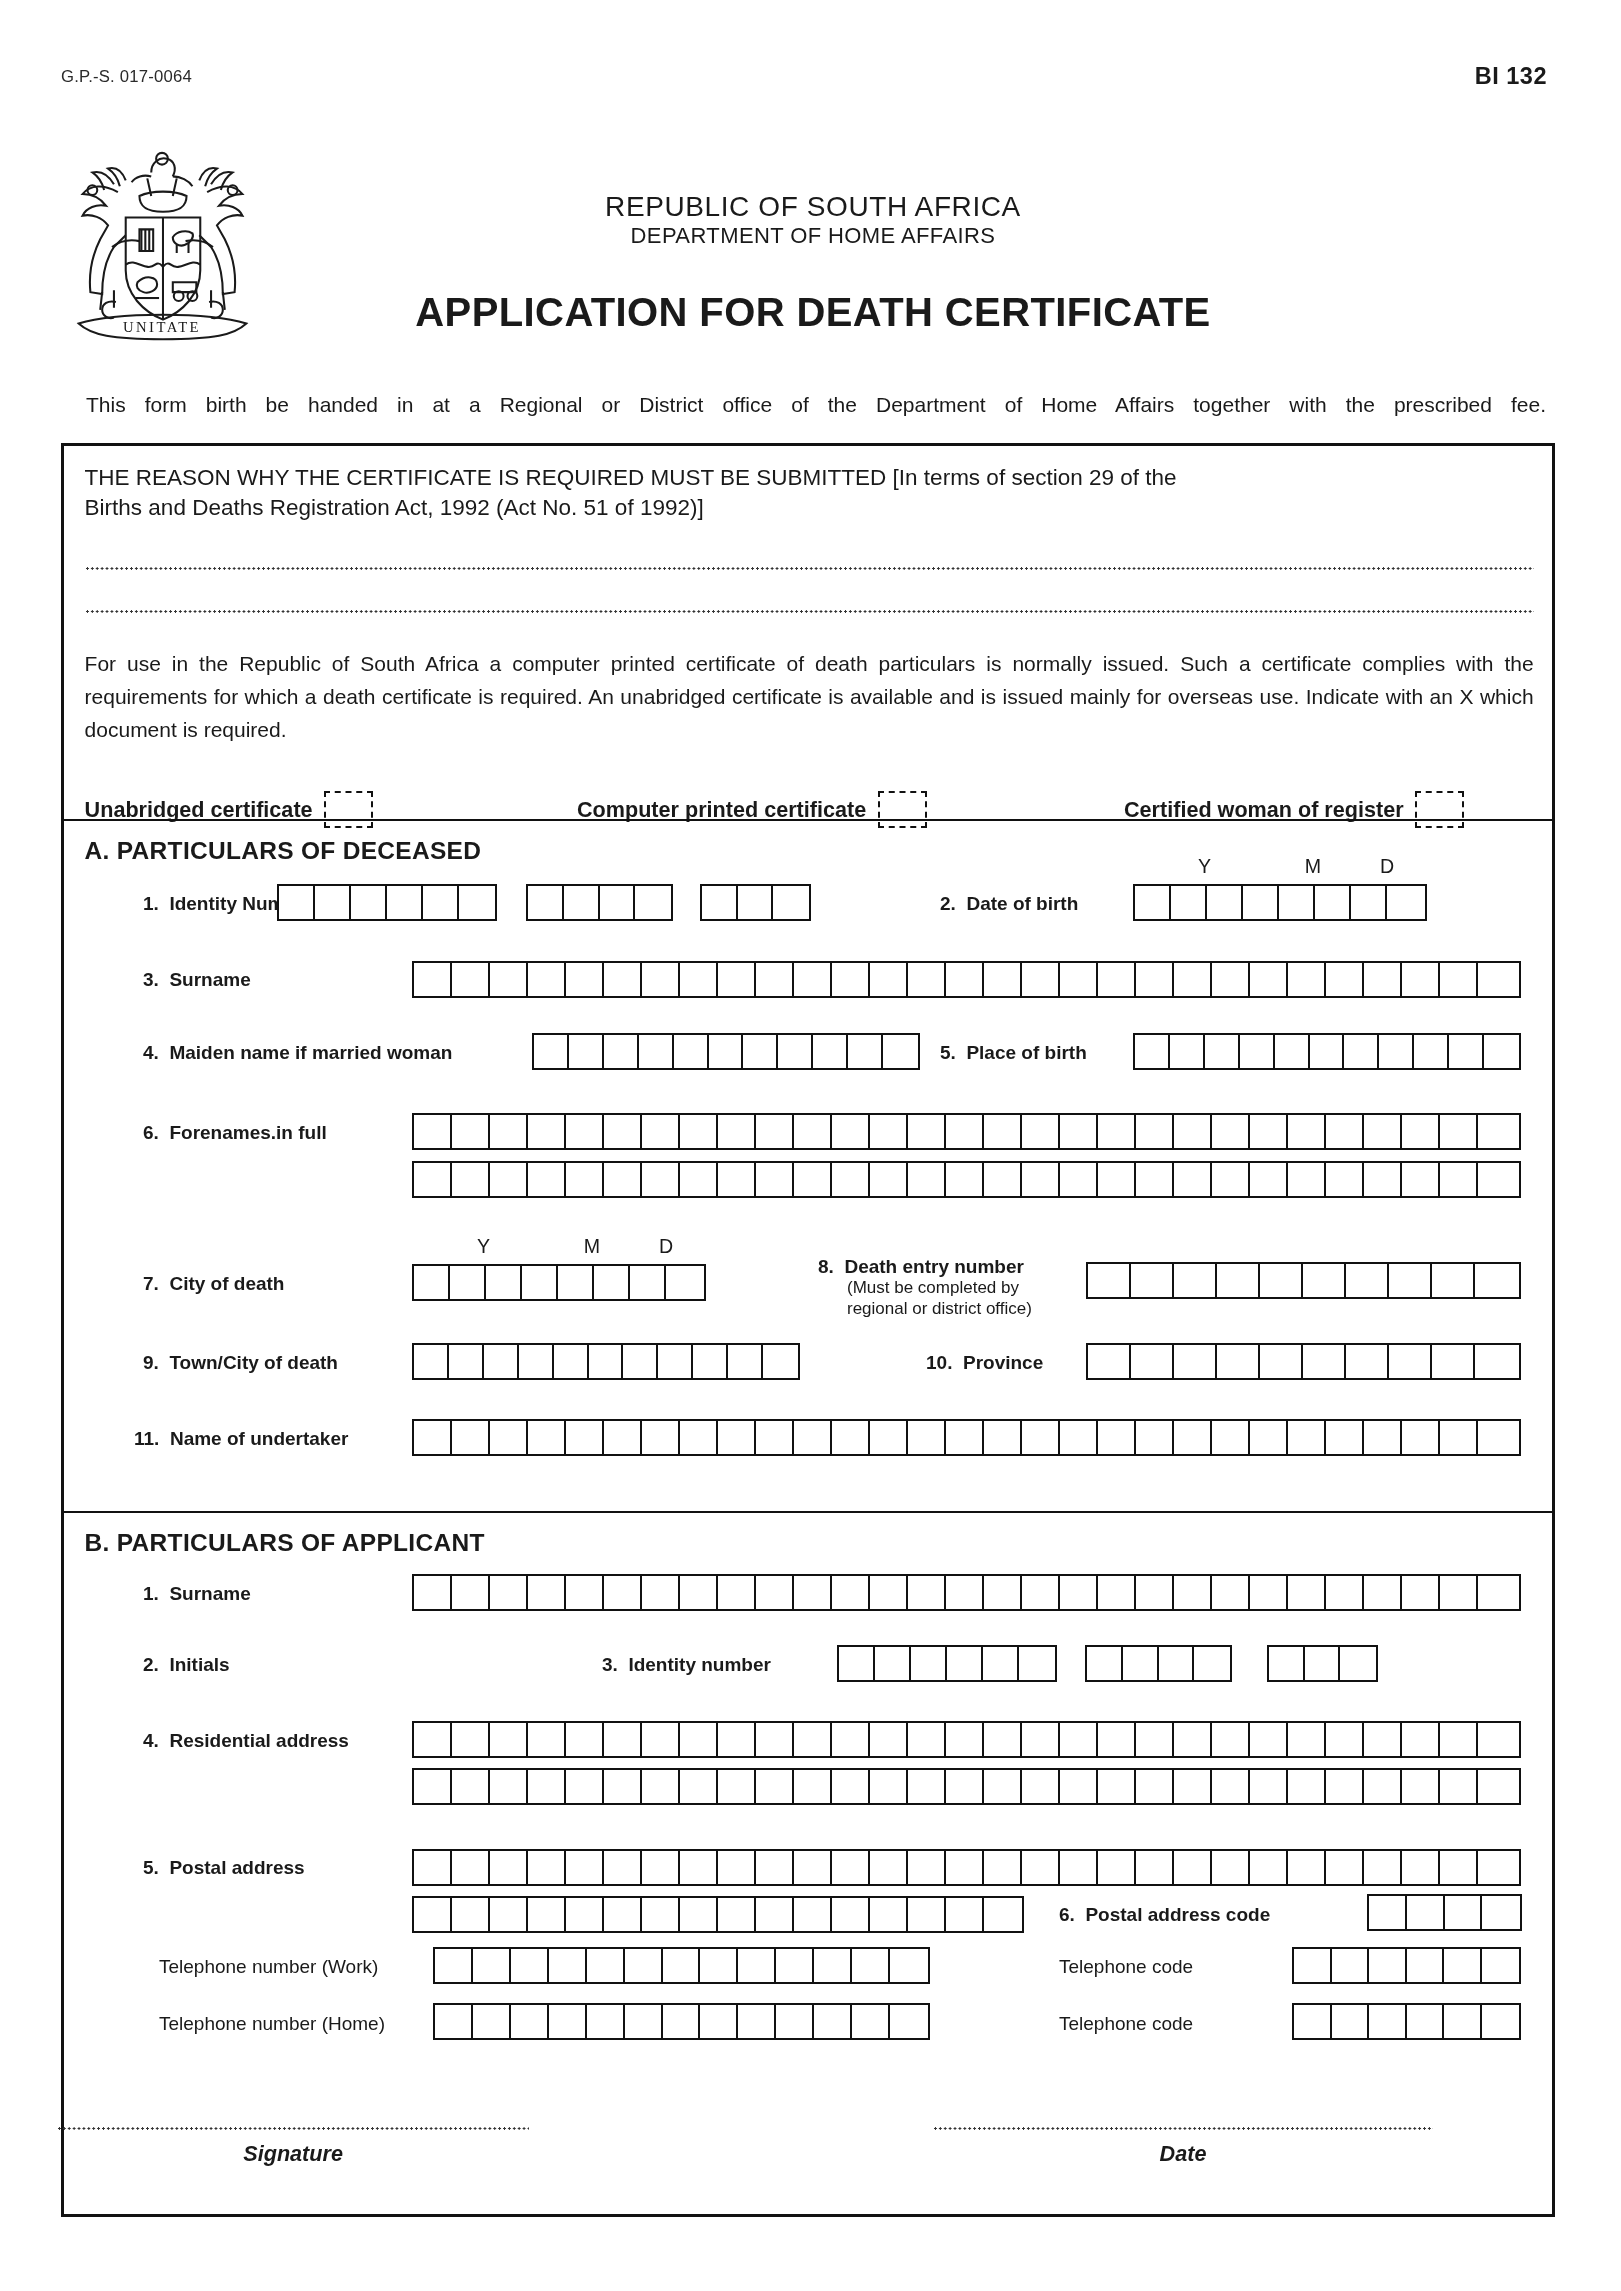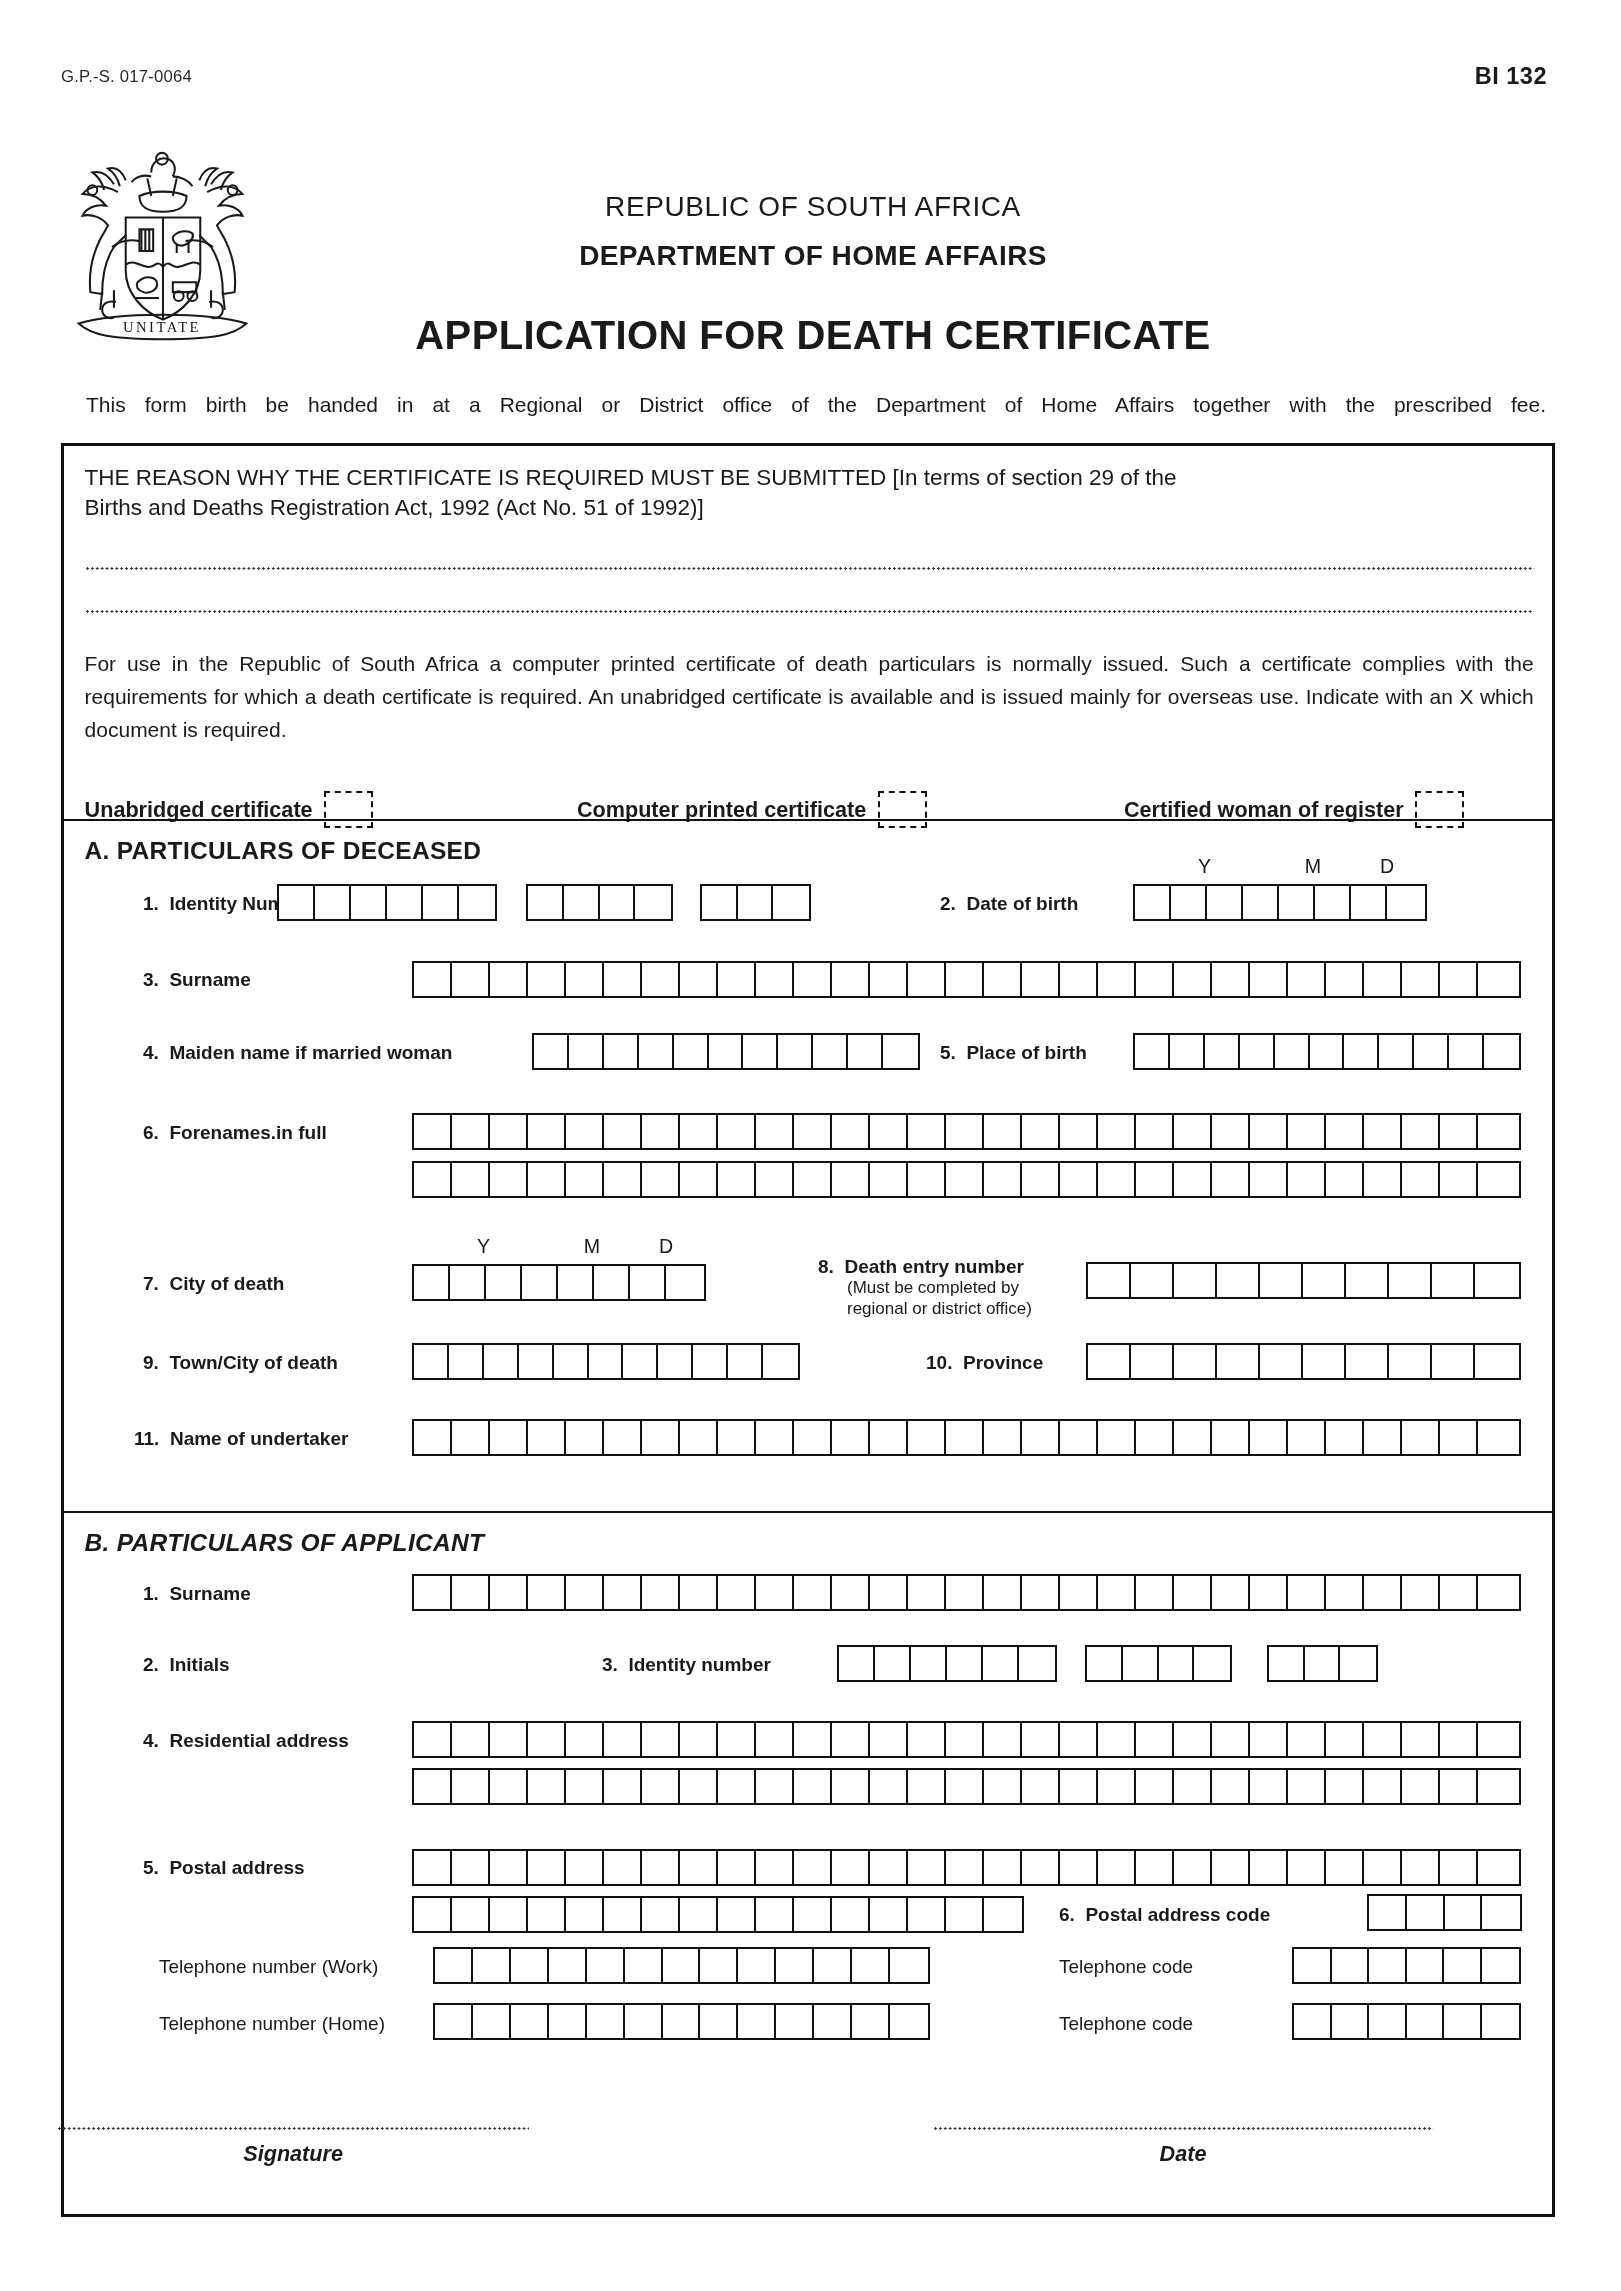--- a/index.html
+++ b/index.html
@@ -18,21 +18,21 @@
   .gps-code { position:absolute; left:61px; top:0; font-size:16.7px; letter-spacing:0.2px; color:#2a2a2a; }
   .bi-code  { position:absolute; right:74px; top:-3.9px; font-size:23.5px; font-weight:bold; letter-spacing:0.5px; }
 
   
   .crest { position:absolute; left:57px; top:145px; width:211px; height:206px; }
   .crest svg { width:100%; height:100%; display:block; }
 
   
   .hdr-block { position:absolute; left:323px; top:191px; width:980px; text-align:center; }
   .hdr-line1 { font-size:28px; letter-spacing:0.6px; }
-  .hdr-line2 { font-size:28px; font-weight:bold; letter-spacing:0.4px; margin-top:17px; }
+  .hdr-line2 { font-size:22px; font-weight:normal; letter-spacing:0.4px; margin-top:0; }
   .hdr-title { font-size:40px; font-weight:bold; letter-spacing:0.4px; margin-top:41px; }
 
   .handin {
     position:absolute; left:86px; top:392px; width:1460px;
     font-size:21px; text-align:justify; text-align-last:justify;
     line-height:1.25;
   }
 
   
   .frame {
@@ -473,21 +473,21 @@
         <i style="width:38px"></i>
       <i style="width:38px"></i>
         <i style="width:38px"></i>
         <i style="width:38px"></i>
         <i style="width:38px"></i>
       <i style="width:38px"></i>
     </div>
 
     <div class="sep" style="top:1066px;"></div>
 
-    <div class="sec-head" style="left:21.6px; top:1084px;font-style:italic;">B. PARTICULARS OF APPLICANT</div>
+    <div class="sec-head" style="left:21.6px; top:1084px;">B. PARTICULARS OF APPLICANT</div>
 
     <div class="flabel" style="left:80px; top:1137px;">
       <span>1.</span>
       &nbsp;<span>Surname</span>
     </div>
     <div class="boxes" style="left:349px; top:1129px; width:1109px;">
       <i style="width:38px"></i>
         <i style="width:38px"></i>
         <i style="width:38px"></i>
         <i style="width:38px"></i>

